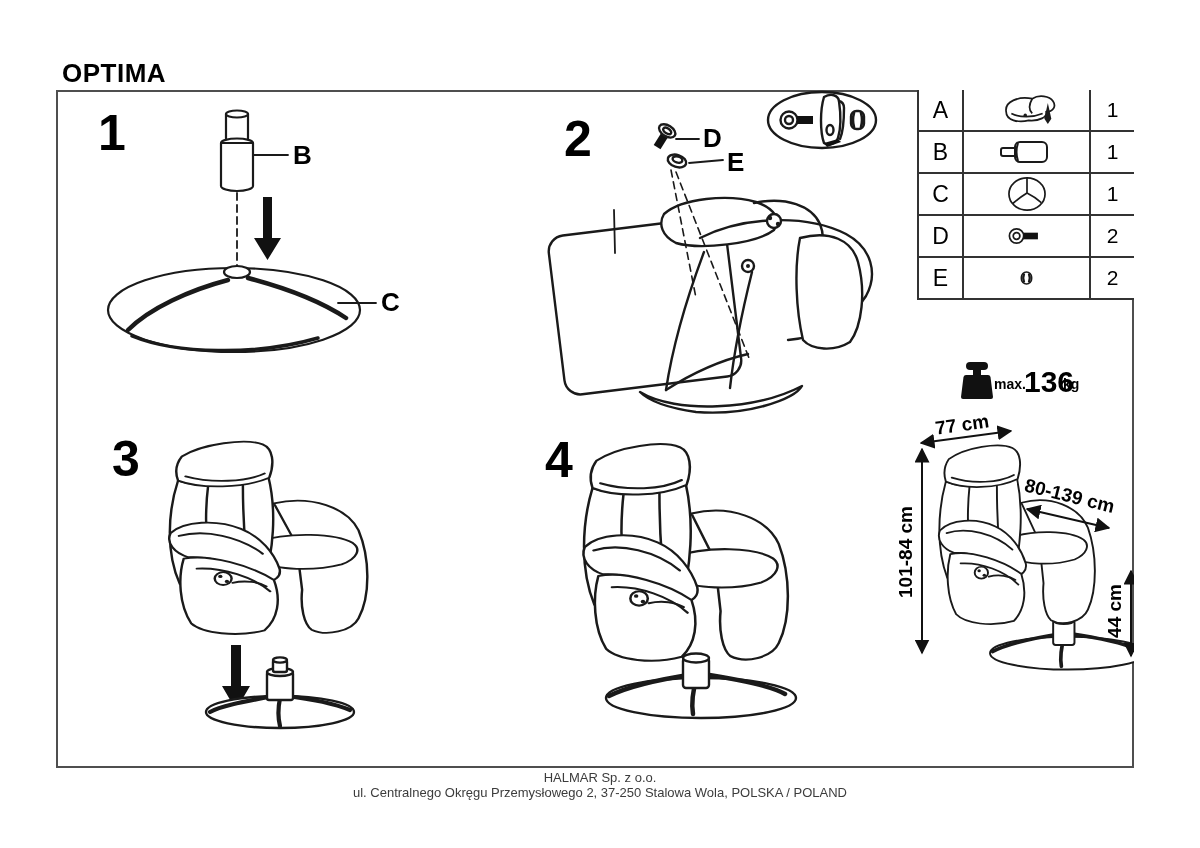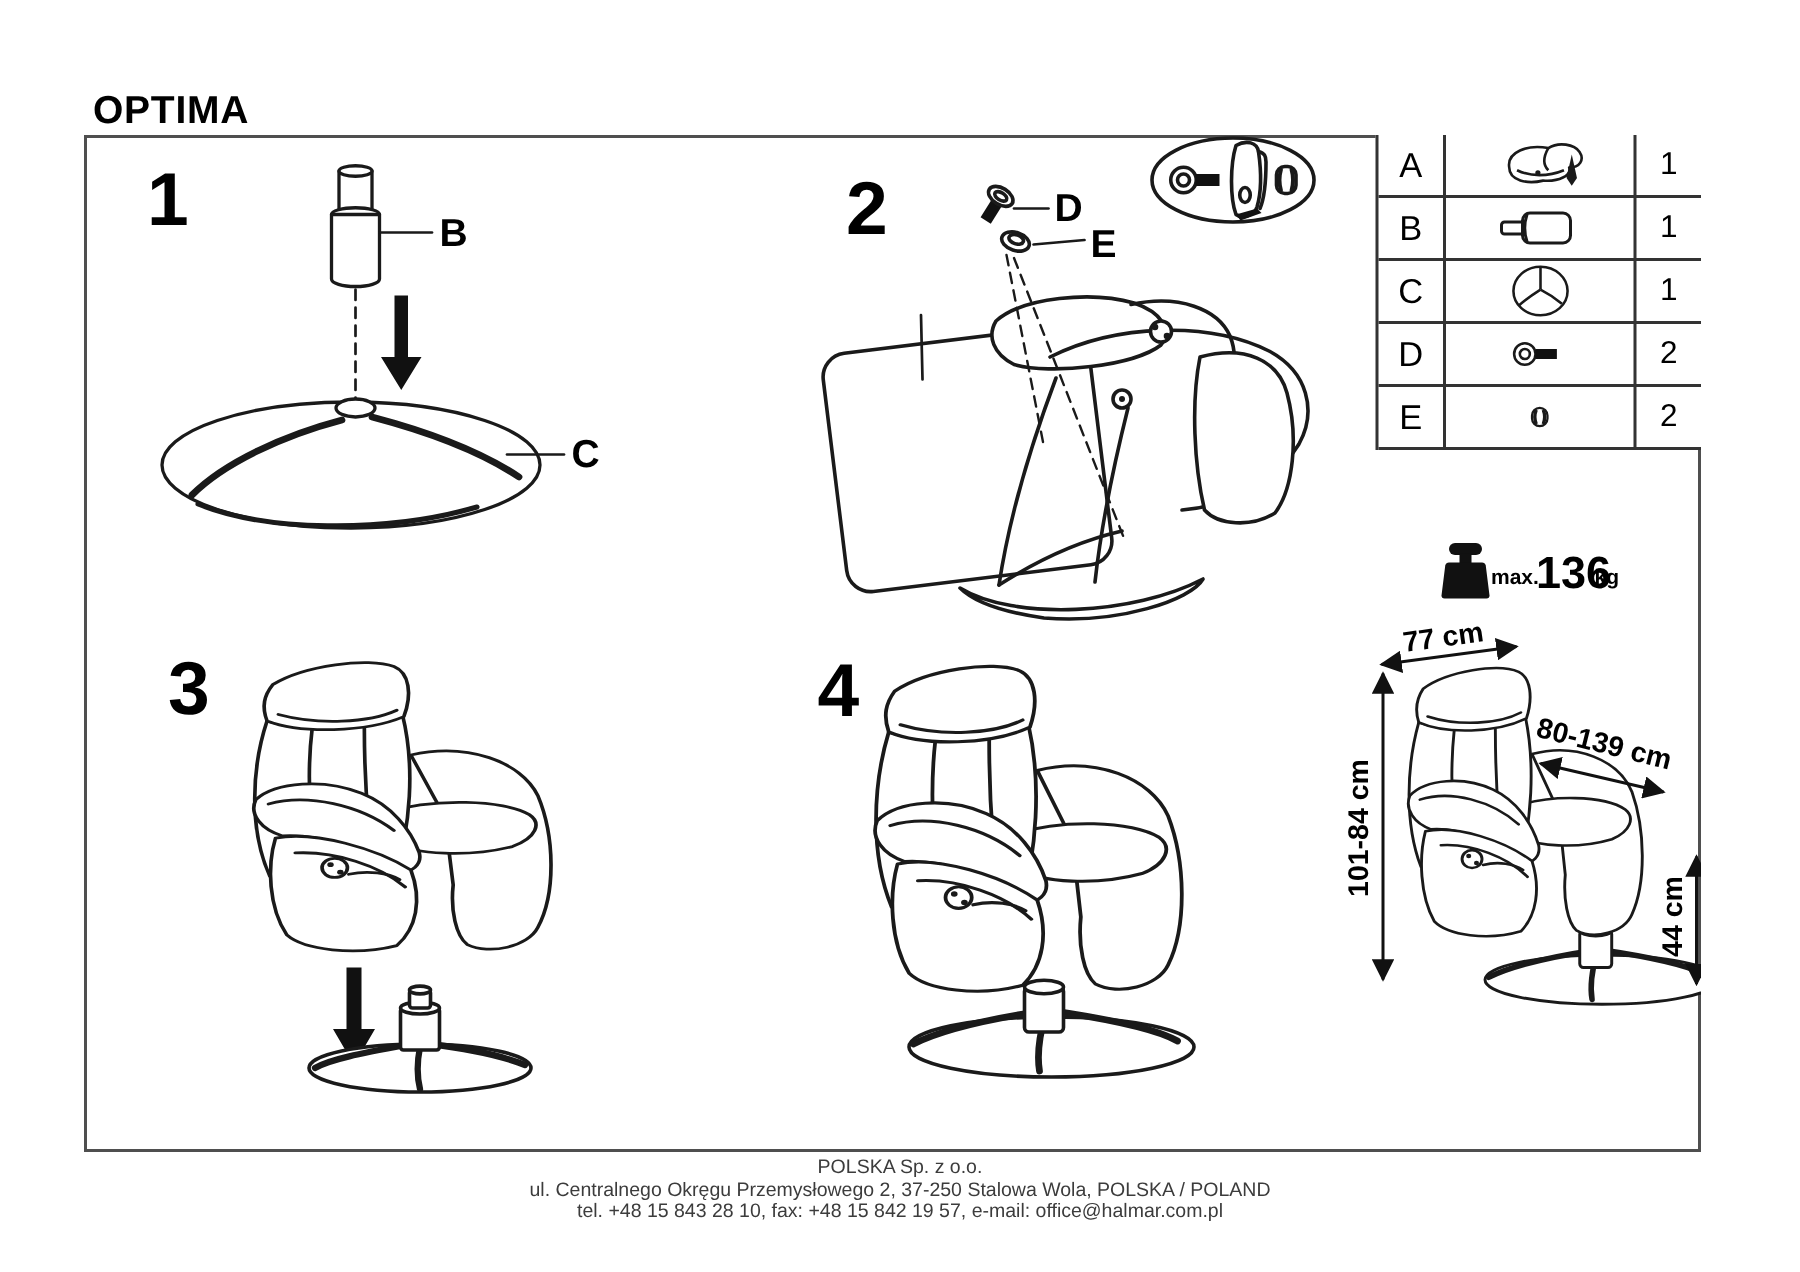--- a/index.html
+++ b/index.html
@@ -250,18 +250,17 @@
           <rect x="2.5" y="2.5" width="11" height="13" rx="5.5"></rect>
           <path d="M5.5,4 q-2,5 0,10" fill="none" stroke-width="2.4"></path>
           <path d="M10.5,4 q2,5 0,10" fill="none" stroke-width="2.4"></path>
         </svg>
       </div>
       <div class="pt-cell pt-qty">2</div>
     </div>
   </div>
 
   <div class="footer">
-    <div>POLSKA Sp. z o.o.</div>
+    <div>HALMAR Sp. z o.o.</div>
     <div>ul. Centralnego Okręgu Przemysłowego 2, 37-250 Stalowa Wola, POLSKA / POLAND</div>
-    <div>tel. +48 15 843 28 10, fax: +48 15 842 19 57, e-mail: office@halmar.com.pl</div>
   </div>
 
 </div>
 
 </body></html>

